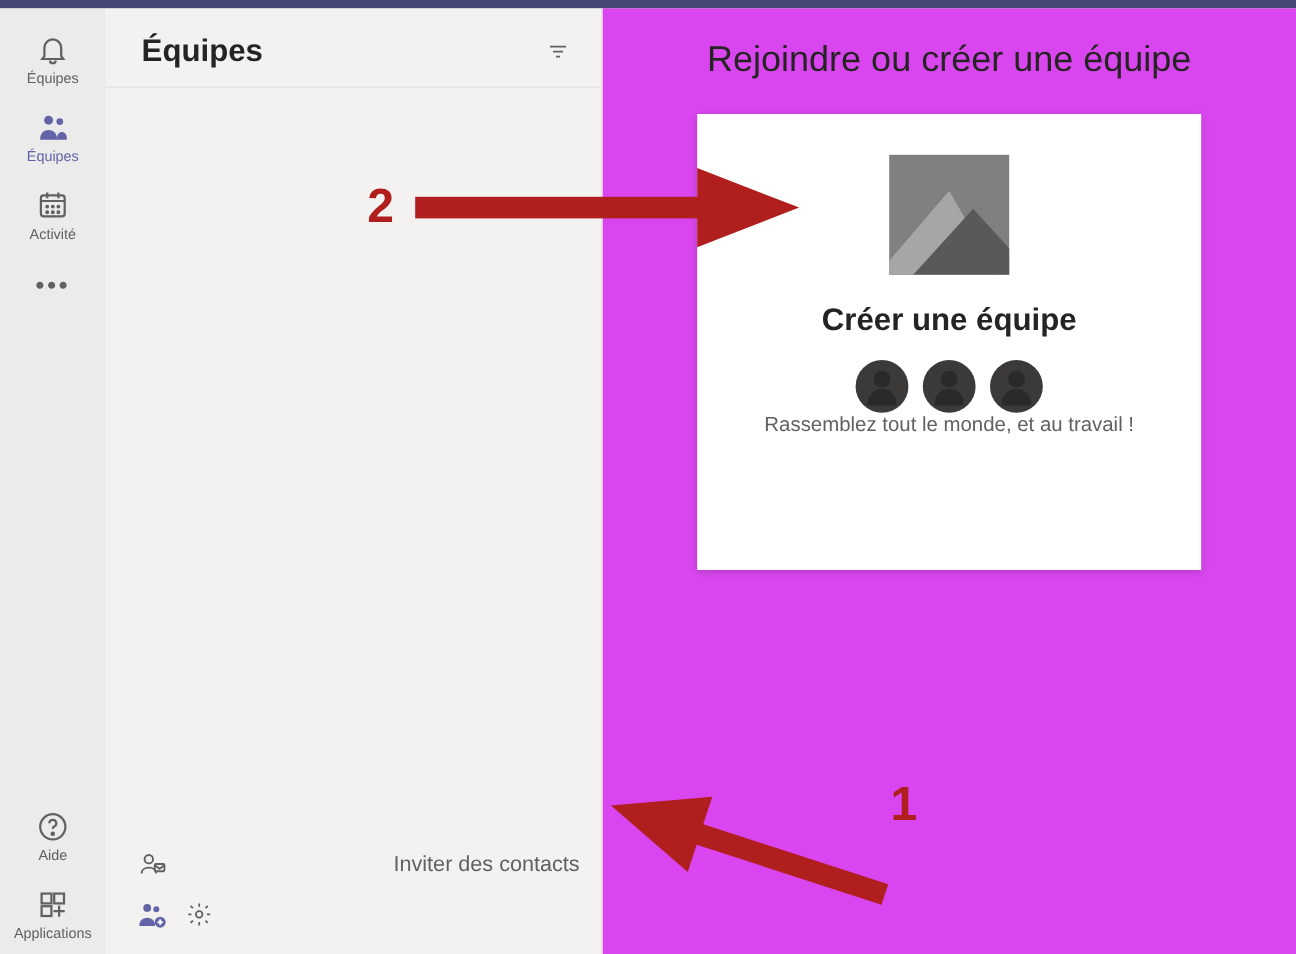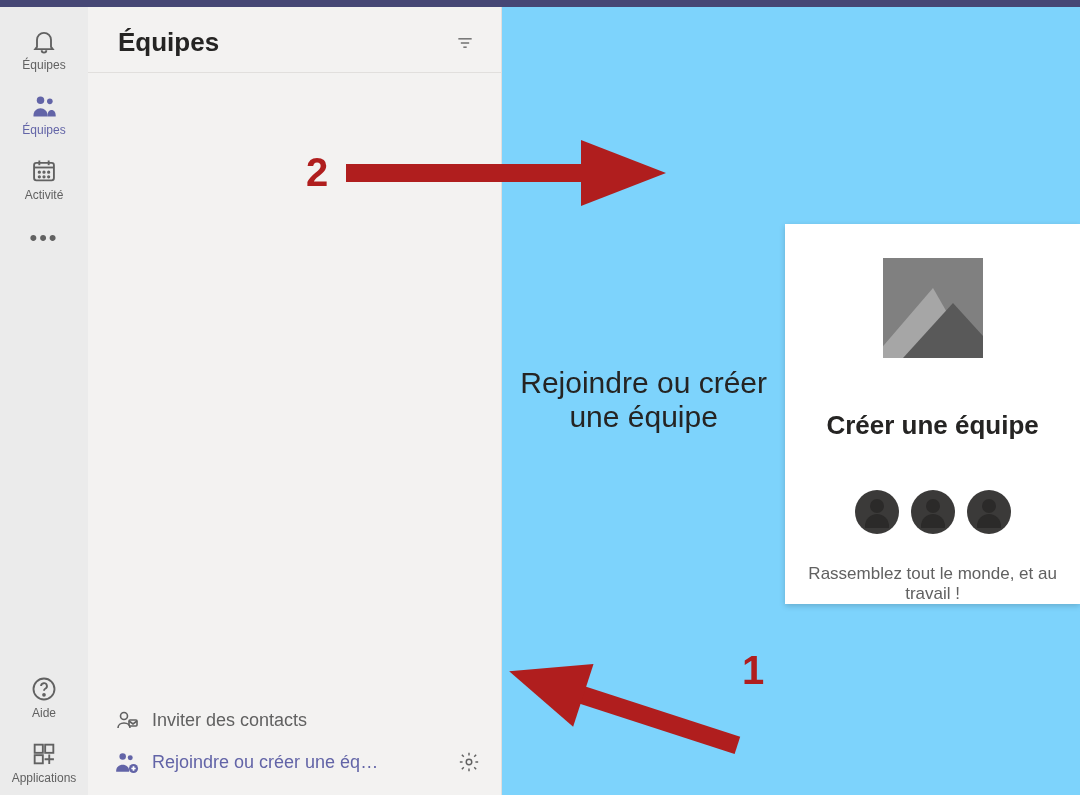--- a/index.html
+++ b/index.html
@@ -16,31 +16,31 @@
   .rail-spacer { flex: 1; }
   .rail-more { font-size: 22px; color: #616161; padding: 12px 0; letter-spacing: 2px; cursor: pointer; }
 
   
   .teams-col { width: 414px; background: #f3f2f1; border-right: 1px solid #e1dfdd; display: flex; flex-direction: column; position: relative; }
   .teams-header { display: flex; align-items: center; justify-content: space-between; padding: 20px 22px 14px 30px; border-bottom: 1px solid #e1dfdd; }
   .teams-header h1 { font-size: 26px; font-weight: 700; color: #252423; }
   .filter-btn { width: 28px; height: 28px; display: flex; align-items: center; justify-content: center; color: #616161; cursor: pointer; }
   .filter-btn svg { width: 20px; height: 20px; stroke: currentColor; stroke-width: 1.6; }
   .teams-body { flex: 1; }
-  .teams-footer { padding: 8px 12px 12px 18px; }
+  .teams-footer { padding: 8px 12px 12px 18px; text-align: right; }
   .footer-row { display: flex; align-items: center; height: 42px; padding: 4px 6px; color: #616161; cursor: pointer; }
   .footer-row.active { color: #6264a7; }
   .footer-row .fic { width: 30px; display: flex; justify-content: center; margin-right: 10px; }
   .footer-row .ftxt { flex: 1; font-size: 18px; white-space: nowrap; overflow: hidden; text-overflow: ellipsis; }
   .footer-row .gear { width: 28px; display: flex; justify-content: center; color: #616161; }
 
   
-  .main { flex: 1; background: #7dd3fc; display: flex; flex-direction: row; align-items: center; padding-top: 26px; }
+  .main { flex: 1; background: #d946ef; display: flex; flex-direction: column; align-items: center; padding-top: 26px; }
   .main h2 { font-size: 30px; font-weight: 500; color: #252423; margin-bottom: 28px; text-align: center; }
-  .card { width: 420px; height: 380px; background: #ffffff; box-shadow: 0 2px 6px rgba(0,0,0,0.18); display: flex; flex-direction: column; align-items: center; justify-content: space-between; padding-top: 34px; cursor: pointer; }
+  .card { width: 420px; height: 380px; background: #ffffff; box-shadow: 0 2px 6px rgba(0,0,0,0.18); display: flex; flex-direction: column; align-items: center; justify-content: flex-start; padding-top: 34px; cursor: pointer; }
   .card .thumb { width: 100px; height: 100px; background: #808080; position: relative; overflow: hidden; }
   .card .thumb::before { content: ""; position: absolute; left: -10px; bottom: 0; width: 0; height: 0; border-left: 60px solid transparent; border-right: 40px solid transparent; border-bottom: 70px solid #a6a6a6; }
   .card .thumb::after { content: ""; position: absolute; right: -20px; bottom: 0; width: 0; height: 0; border-left: 50px solid transparent; border-right: 50px solid transparent; border-bottom: 55px solid #595959; }
   .card h3 { margin-top: 22px; font-size: 26px; font-weight: 600; color: #252423; }
   .avatars { margin-top: 18px; display: flex; gap: 12px; }
   .avatars .av { width: 44px; height: 44px; border-radius: 50%; background: #3b3a39; position: relative; }
   .avatars .av::before { content: ""; position: absolute; top: 9px; left: 50%; transform: translateX(-50%); width: 14px; height: 14px; border-radius: 50%; background: #2b2a29; }
   .avatars .av::after { content: ""; position: absolute; bottom: 6px; left: 50%; transform: translateX(-50%); width: 24px; height: 14px; border-radius: 12px 12px 0 0; background: #2b2a29; }
   .card .desc { font-size: 17px; color: #616161; text-align: center; }
 
@@ -135,21 +135,20 @@
       <div class="footer-row active">
         <span class="fic">
           <svg width="26" height="26" viewBox="0 0 24 24" fill="#6264a7">
               <circle cx="8" cy="7" r="3"></circle>
               <circle cx="15" cy="8" r="2.3"></circle>
               <path d="M2 20c0-3.3 2.7-5.5 6-5.5s6 2.2 6 5.5v1H2v-1Z"></path>
               <circle cx="18" cy="18" r="4.2" fill="#6264a7"></circle>
               <path d="M18 16v4M16 18h4" stroke="#fff" stroke-width="1.6"></path>
             </svg>
         </span>
-        <span class="ftxt">Rejoindre ou créer une éq…</span>
         <span class="gear">
           <svg width="22" height="22" viewBox="0 0 24 24" fill="none" stroke="#616161" stroke-width="1.6">
               <circle cx="12" cy="12" r="3"></circle>
               <path d="M12 2v3M12 19v3M4.2 4.2l2.1 2.1M17.7 17.7l2.1 2.1M2 12h3M19 12h3M4.2 19.8l2.1-2.1M17.7 6.3l2.1-2.1"></path>
             </svg>
         </span>
       </div>
     </div>
   </div>
 

